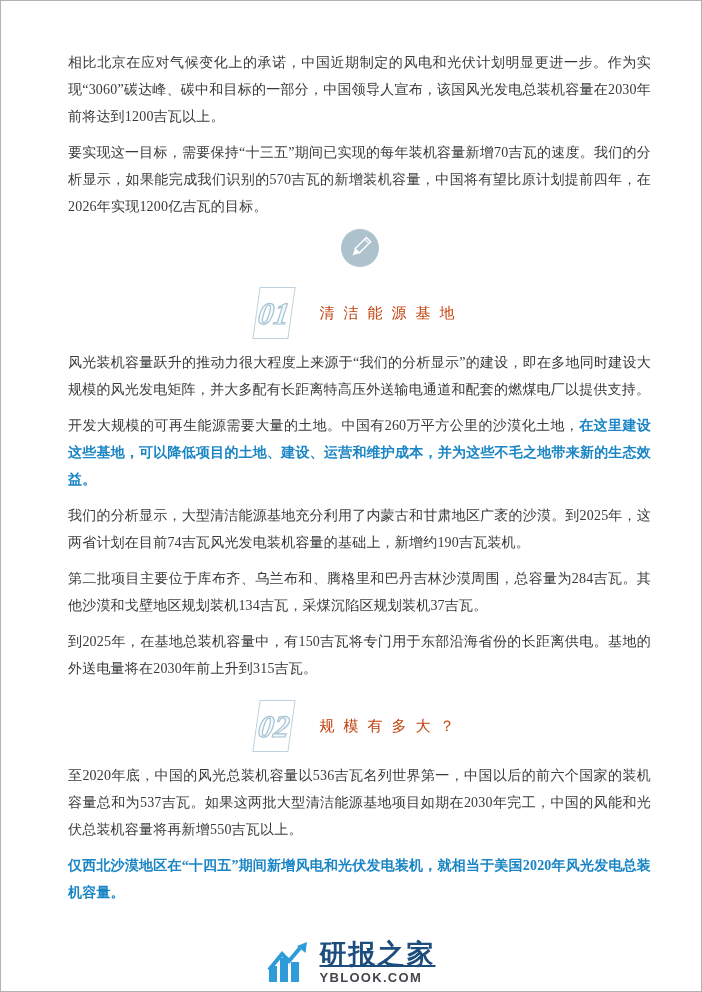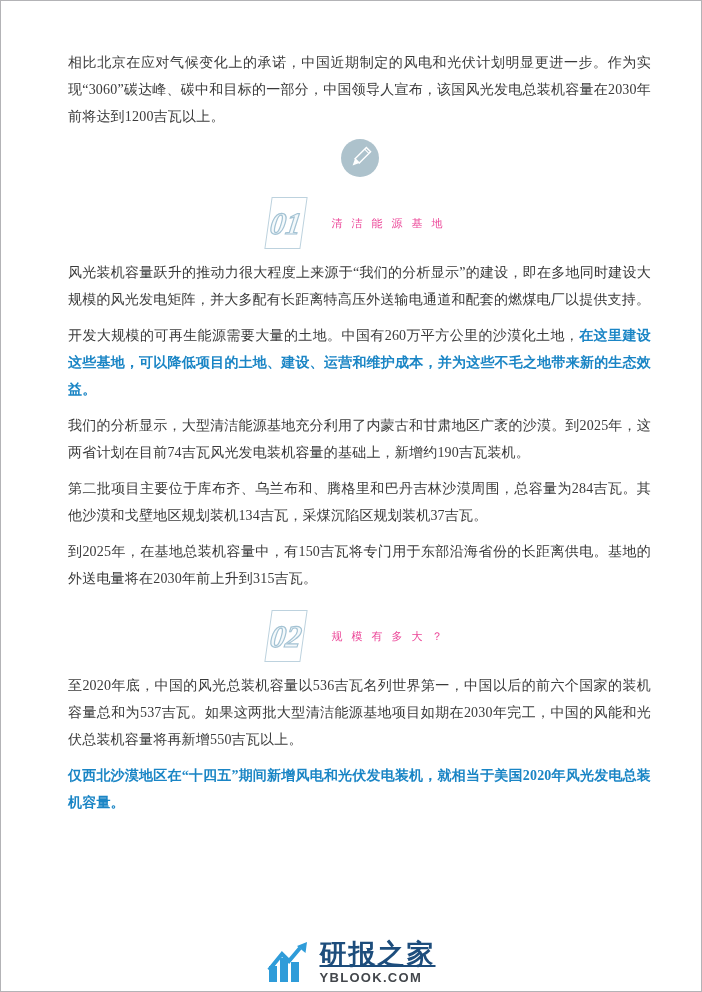--- a/index.html
+++ b/index.html
@@ -51,23 +51,23 @@
     font-family: "Liberation Serif", "DejaVu Serif", serif;
     font-style: italic;
     font-size: 31px;
     font-weight: bold;
     color: #f4f9fb;
     -webkit-text-stroke: 1.2px #a4c3d4;
     line-height: 1;
   }
   .sec-title {
     margin-left: 28px;
-    font-size: 11px;
+    font-size: 15px;
     letter-spacing: 9px;
-    color: #ec4899;
+    color: #c2410c;
   }
   .footer-logo {
     position: absolute;
     left: 0;
     right: 0;
     bottom: 5px;
     display: flex;
     align-items: center;
     justify-content: center;
     gap: 9px;
@@ -91,20 +91,21 @@
   }
 </style>
 </head>
 <body>
 
 <div class="page">
   <div class="content">
 
     <p class="para"><span class="seg-normal">相比北京在应对气候变化上的承诺，中国近期制定的风电和光伏计划明显更进一步。作为实现“3060”碳达峰、碳中和目标的一部分，中国领导人宣布，该国风光发电总装机容量在2030年前将达到1200吉瓦以上。</span></p>
 
+    <p class="para"><span class="seg-normal">要实现这一目标，需要保持“十三五”期间已实现的每年装机容量新增70吉瓦的速度。我们的分析显示，如果能完成我们识别的570吉瓦的新增装机容量，中国将有望比原计划提前四年，在2026年实现1200亿吉瓦的目标。</span></p>
 
     <div class="divider">
       <span>
         <svg width="38" height="38" viewBox="0 0 38 38">
           <circle cx="19" cy="19" r="19" fill="#adc2cc"></circle>
           <g transform="rotate(45 19 19)">
             <rect x="16" y="7" width="6" height="16" fill="none" stroke="#ffffff" stroke-width="1.4"></rect>
             <path d="M16 23 L19 29.5 L22 23 Z" fill="#ffffff"></path>
             <line x1="16" y1="9.5" x2="22" y2="9.5" stroke="#ffffff" stroke-width="1.2"></line>
           </g>

